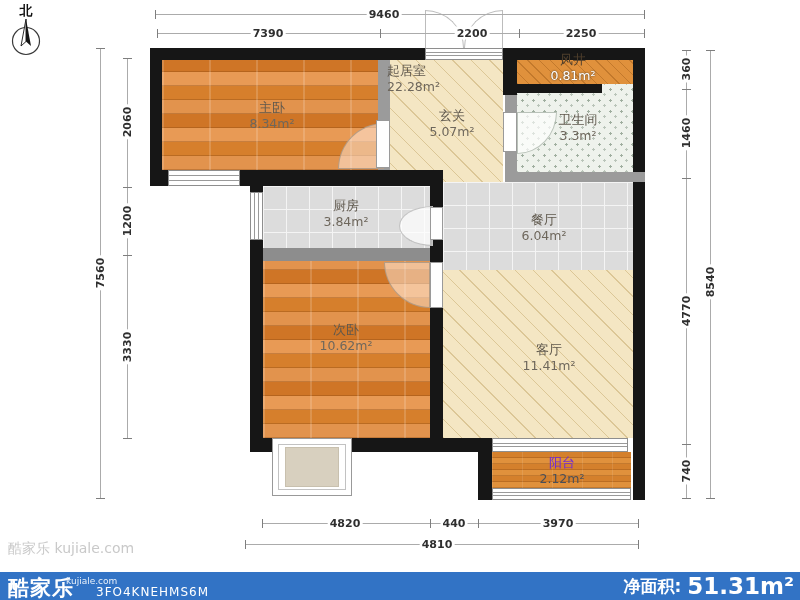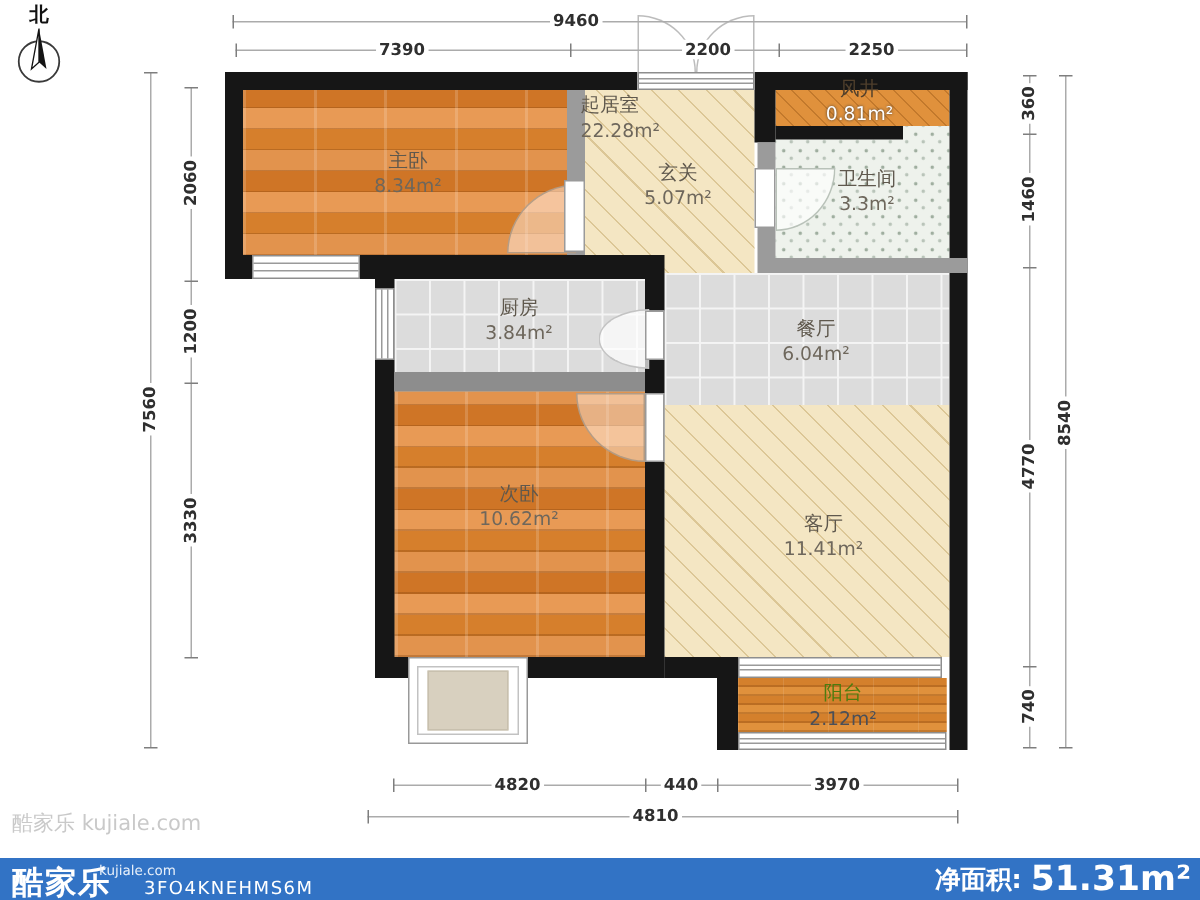--- a/index.html
+++ b/index.html
@@ -189,21 +189,21 @@
   </div>
   <div class="rlabel" style="left:346px;top:322px;">
     <span class="rname">次卧</span>
     <span class="rarea">10.62m²</span>
   </div>
   <div class="rlabel" style="left:549px;top:342px;">
     <span class="rname">客厅</span>
     <span class="rarea">11.41m²</span>
   </div>
   <div class="rlabel" style="left:562px;top:455px;">
-    <span class="rname" style="color:#4d7c0f;">阳台</span>
+    <span class="rname" style="color:#6d28d9;">阳台</span>
     <span class="rarea" style="color:#4a4f58;">2.12m²</span>
   </div>
 
   <div class="dlh" style="left:155px;top:14px;width:489px;"></div>
   <div class="tkv" style="left:155px;top:10px;"></div>
   <div class="tkv" style="left:644px;top:10px;"></div>
   <span class="dml" style="left:384px;top:14px;">9460</span>
   <div class="dlh" style="left:157px;top:33px;width:487px;"></div>
   <div class="tkv" style="left:157px;top:29px;"></div>
   <div class="tkv" style="left:380px;top:29px;"></div>

